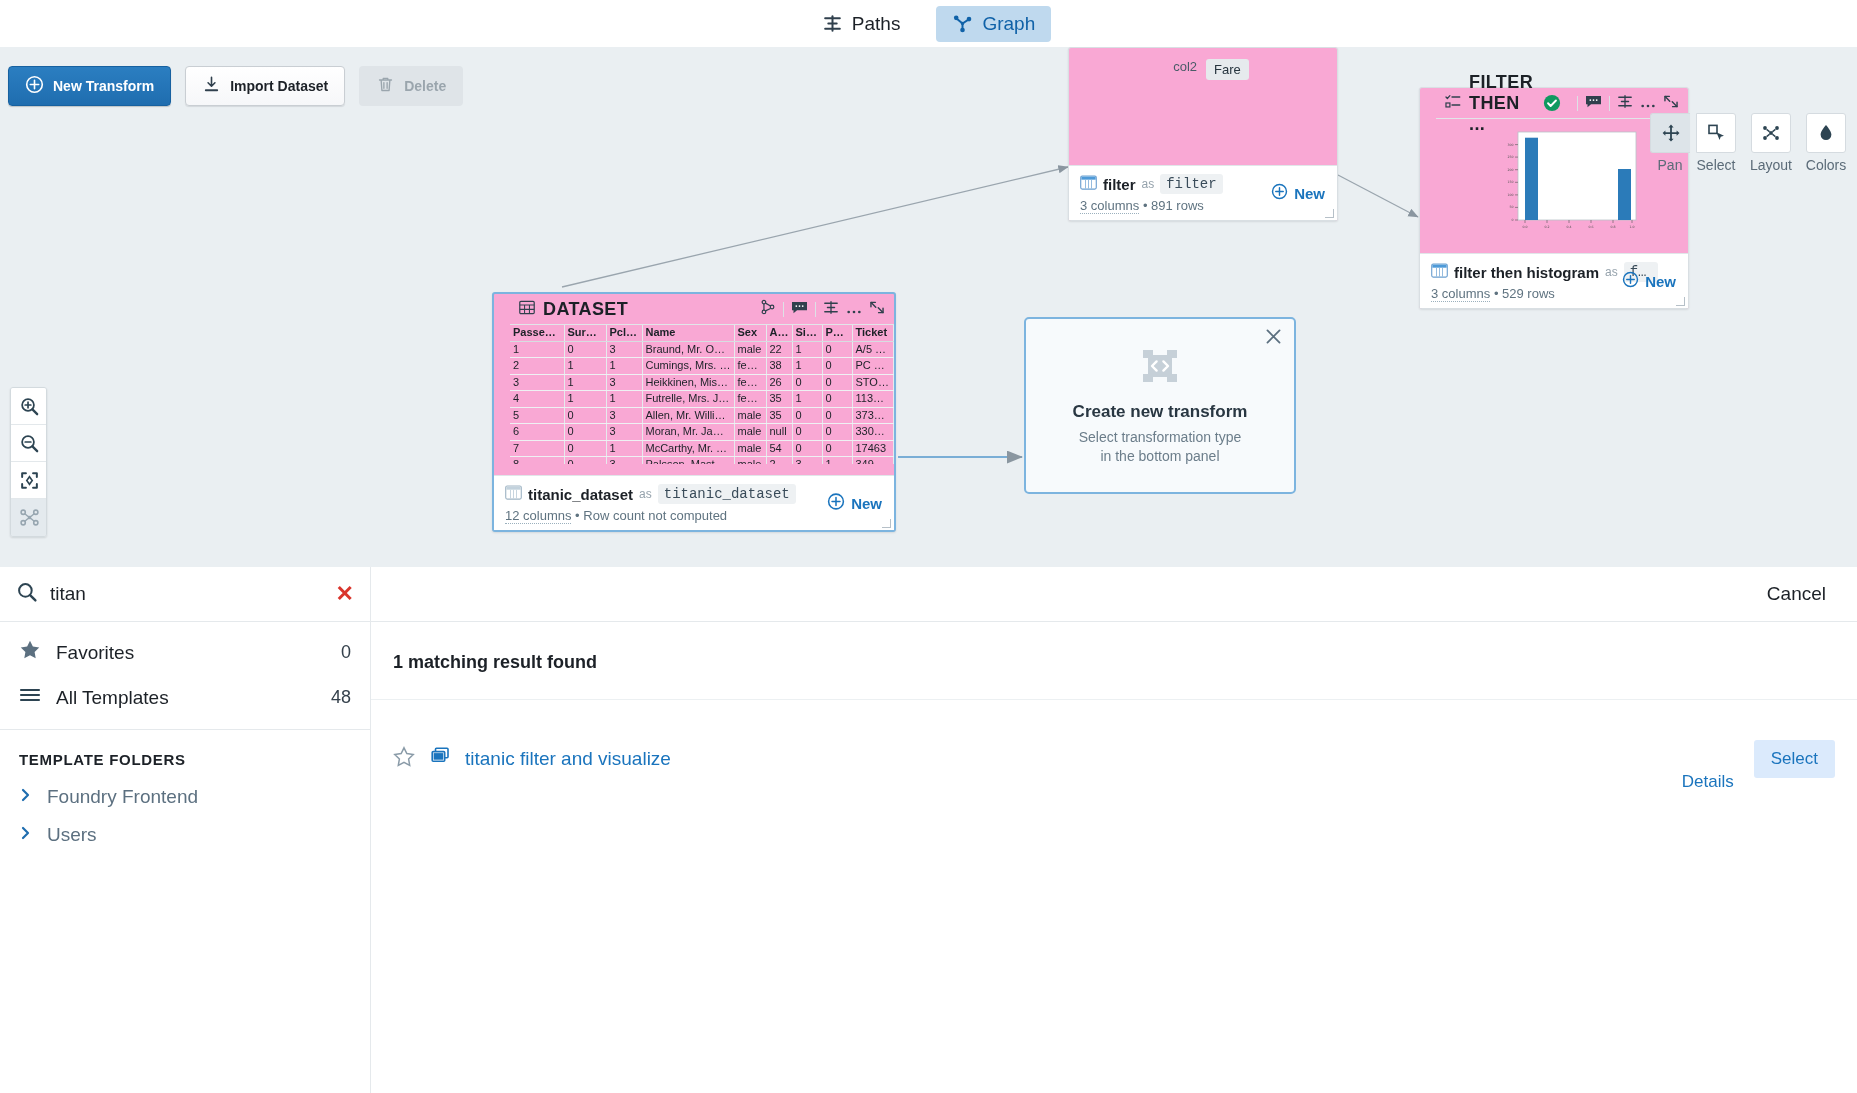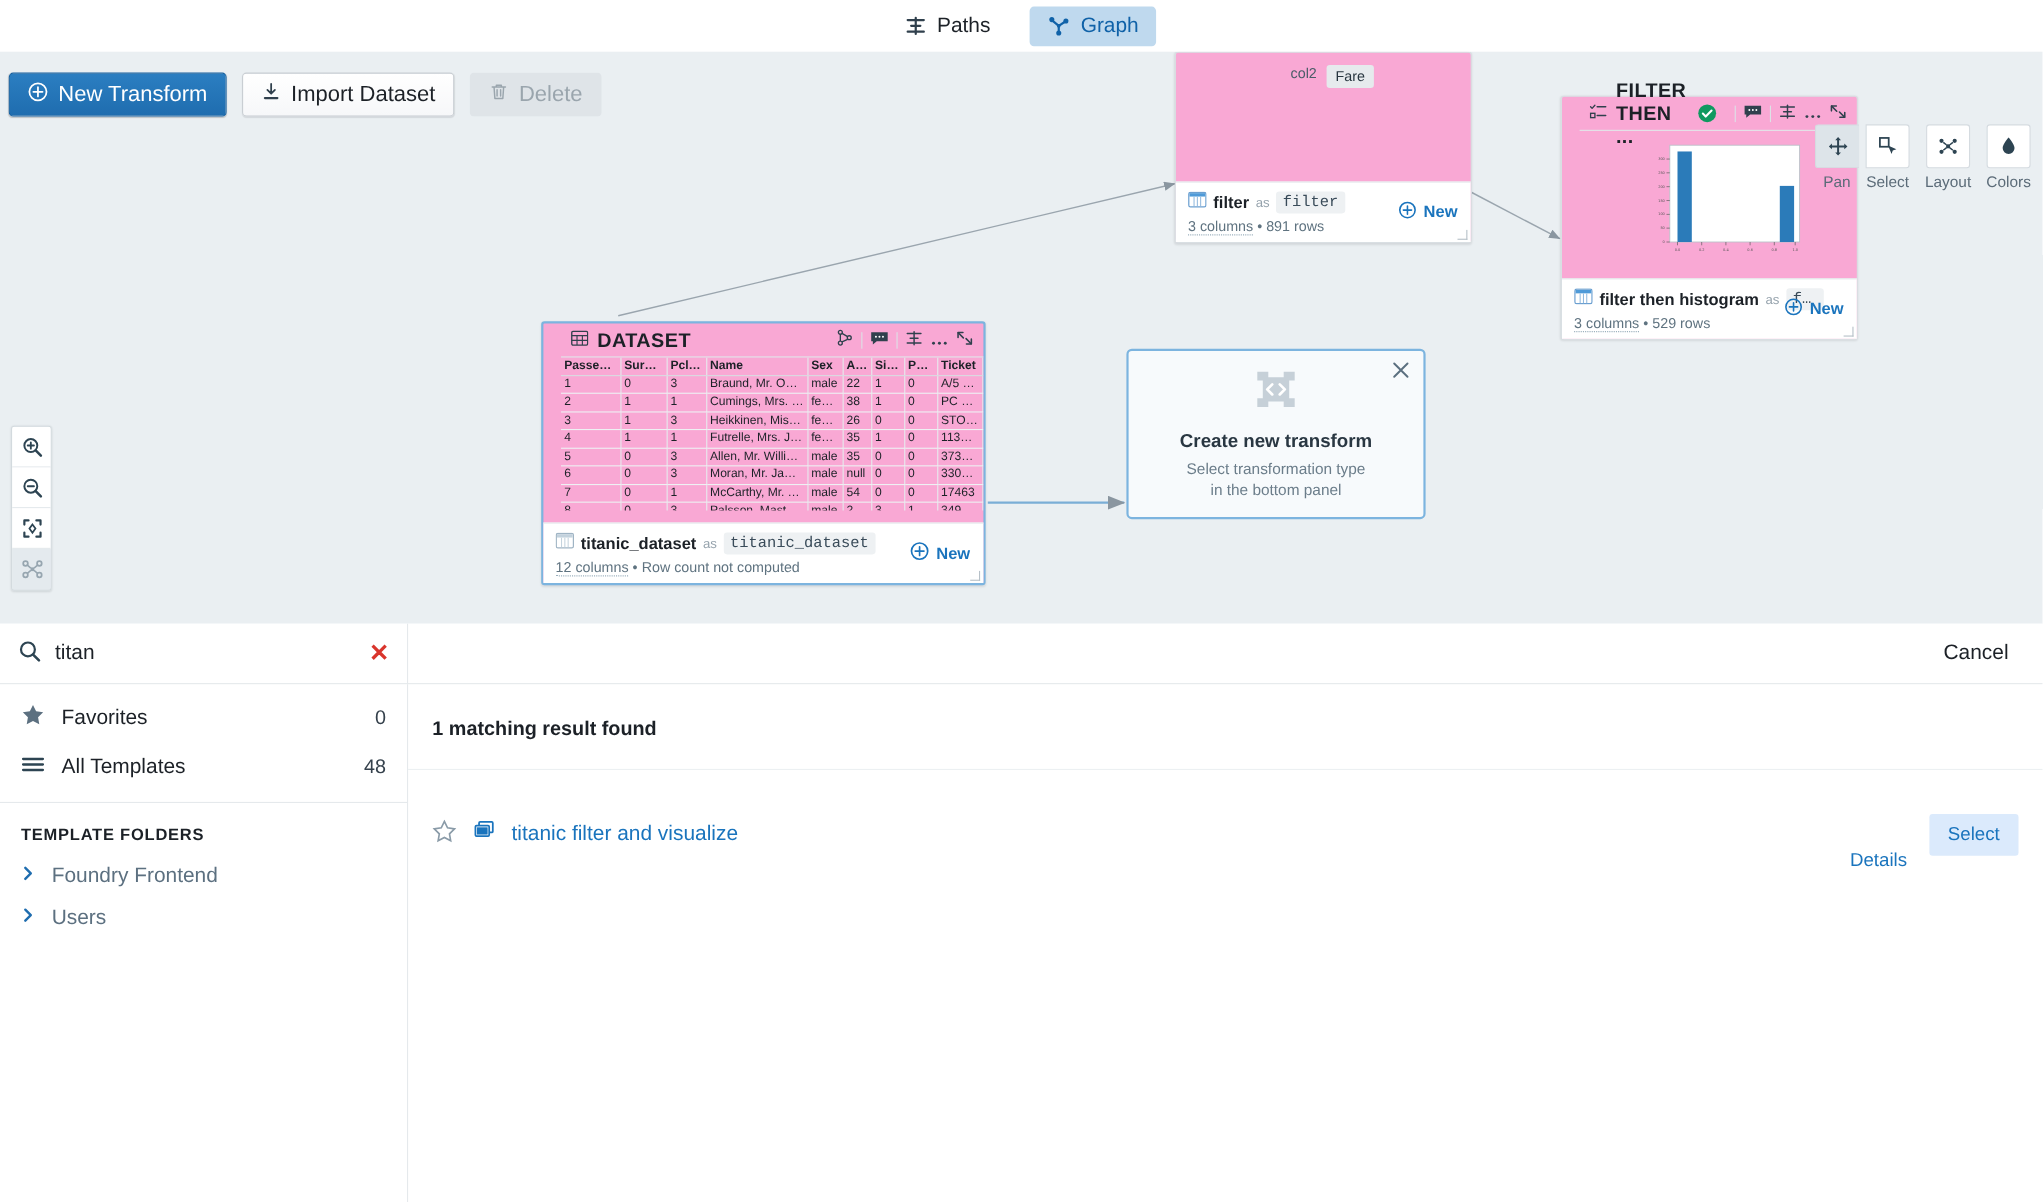--- a/index.html
+++ b/index.html
@@ -37,21 +37,21 @@
 
   
   .tool-row {
     position: absolute; top: 19px; left: 8px;
     display: flex; align-items: center; gap: 14px;
     z-index: 30;
   }
   .btn {
     display: flex; align-items: center; gap: 9px;
     height: 40px; padding: 0 16px;
-    border-radius: 4px; font-size: 20px; font-weight: 400;
+    border-radius: 4px; font-size: 14px; font-weight: 700;
     cursor: pointer; white-space: nowrap;
   }
   .btn-primary {
     background: linear-gradient(180deg,#2b7ec1 0%,#1f6daf 100%);
     color: #fff; border: 1px solid #1761a0;
     box-shadow: 0 1px 1px rgba(16,22,26,.2);
   }
   .btn-default {
     background: linear-gradient(180deg,#ffffff 0%,#f6f7f9 100%);
     color: #1c2127; border: 1px solid #c9ced3;
@@ -724,21 +724,21 @@
               <circle cx="10" cy="10" r="8.2" fill="none" stroke="#1a74bd" stroke-width="1.7"></circle>
               <path d="M10 5.6v8.8M5.6 10h8.8" stroke="#1a74bd" stroke-width="1.7" stroke-linecap="round"></path>
             </svg>
           </span>
           <span>New</span>
         </div>
         <div class="resize-grip"></div>
       </div>
     </div>
 
-    <div class="ghost" style="left:1024px; top:270px; width:272px; height:155px;align-items:center;">
+    <div class="ghost" style="left:1024px; top:270px; width:272px; height:177px;align-items:center;">
       <div class="ghost-close">
         <svg width="17" height="17" viewBox="0 0 18 18">
           <path d="M2.6 2.6l12.8 12.8M15.4 2.6L2.6 15.4" stroke="#5c7080" stroke-width="1.9" stroke-linecap="round"></path>
         </svg>
       </div>
       <span>
         <svg width="46" height="40" viewBox="0 0 46 40">
           <path d="M6 4h10v5h14V4h10v8h-5v16h5v8H30v-5H16v5H6v-8h5V12H6z" fill="#c6d0d8"></path>
           <path d="M19.6 15.4L15 20l4.6 4.6M26.4 15.4L31 20l-4.6 4.6" stroke="#fff" stroke-width="2.4" fill="none" stroke-linecap="round" stroke-linejoin="round"></path>
         </svg>

